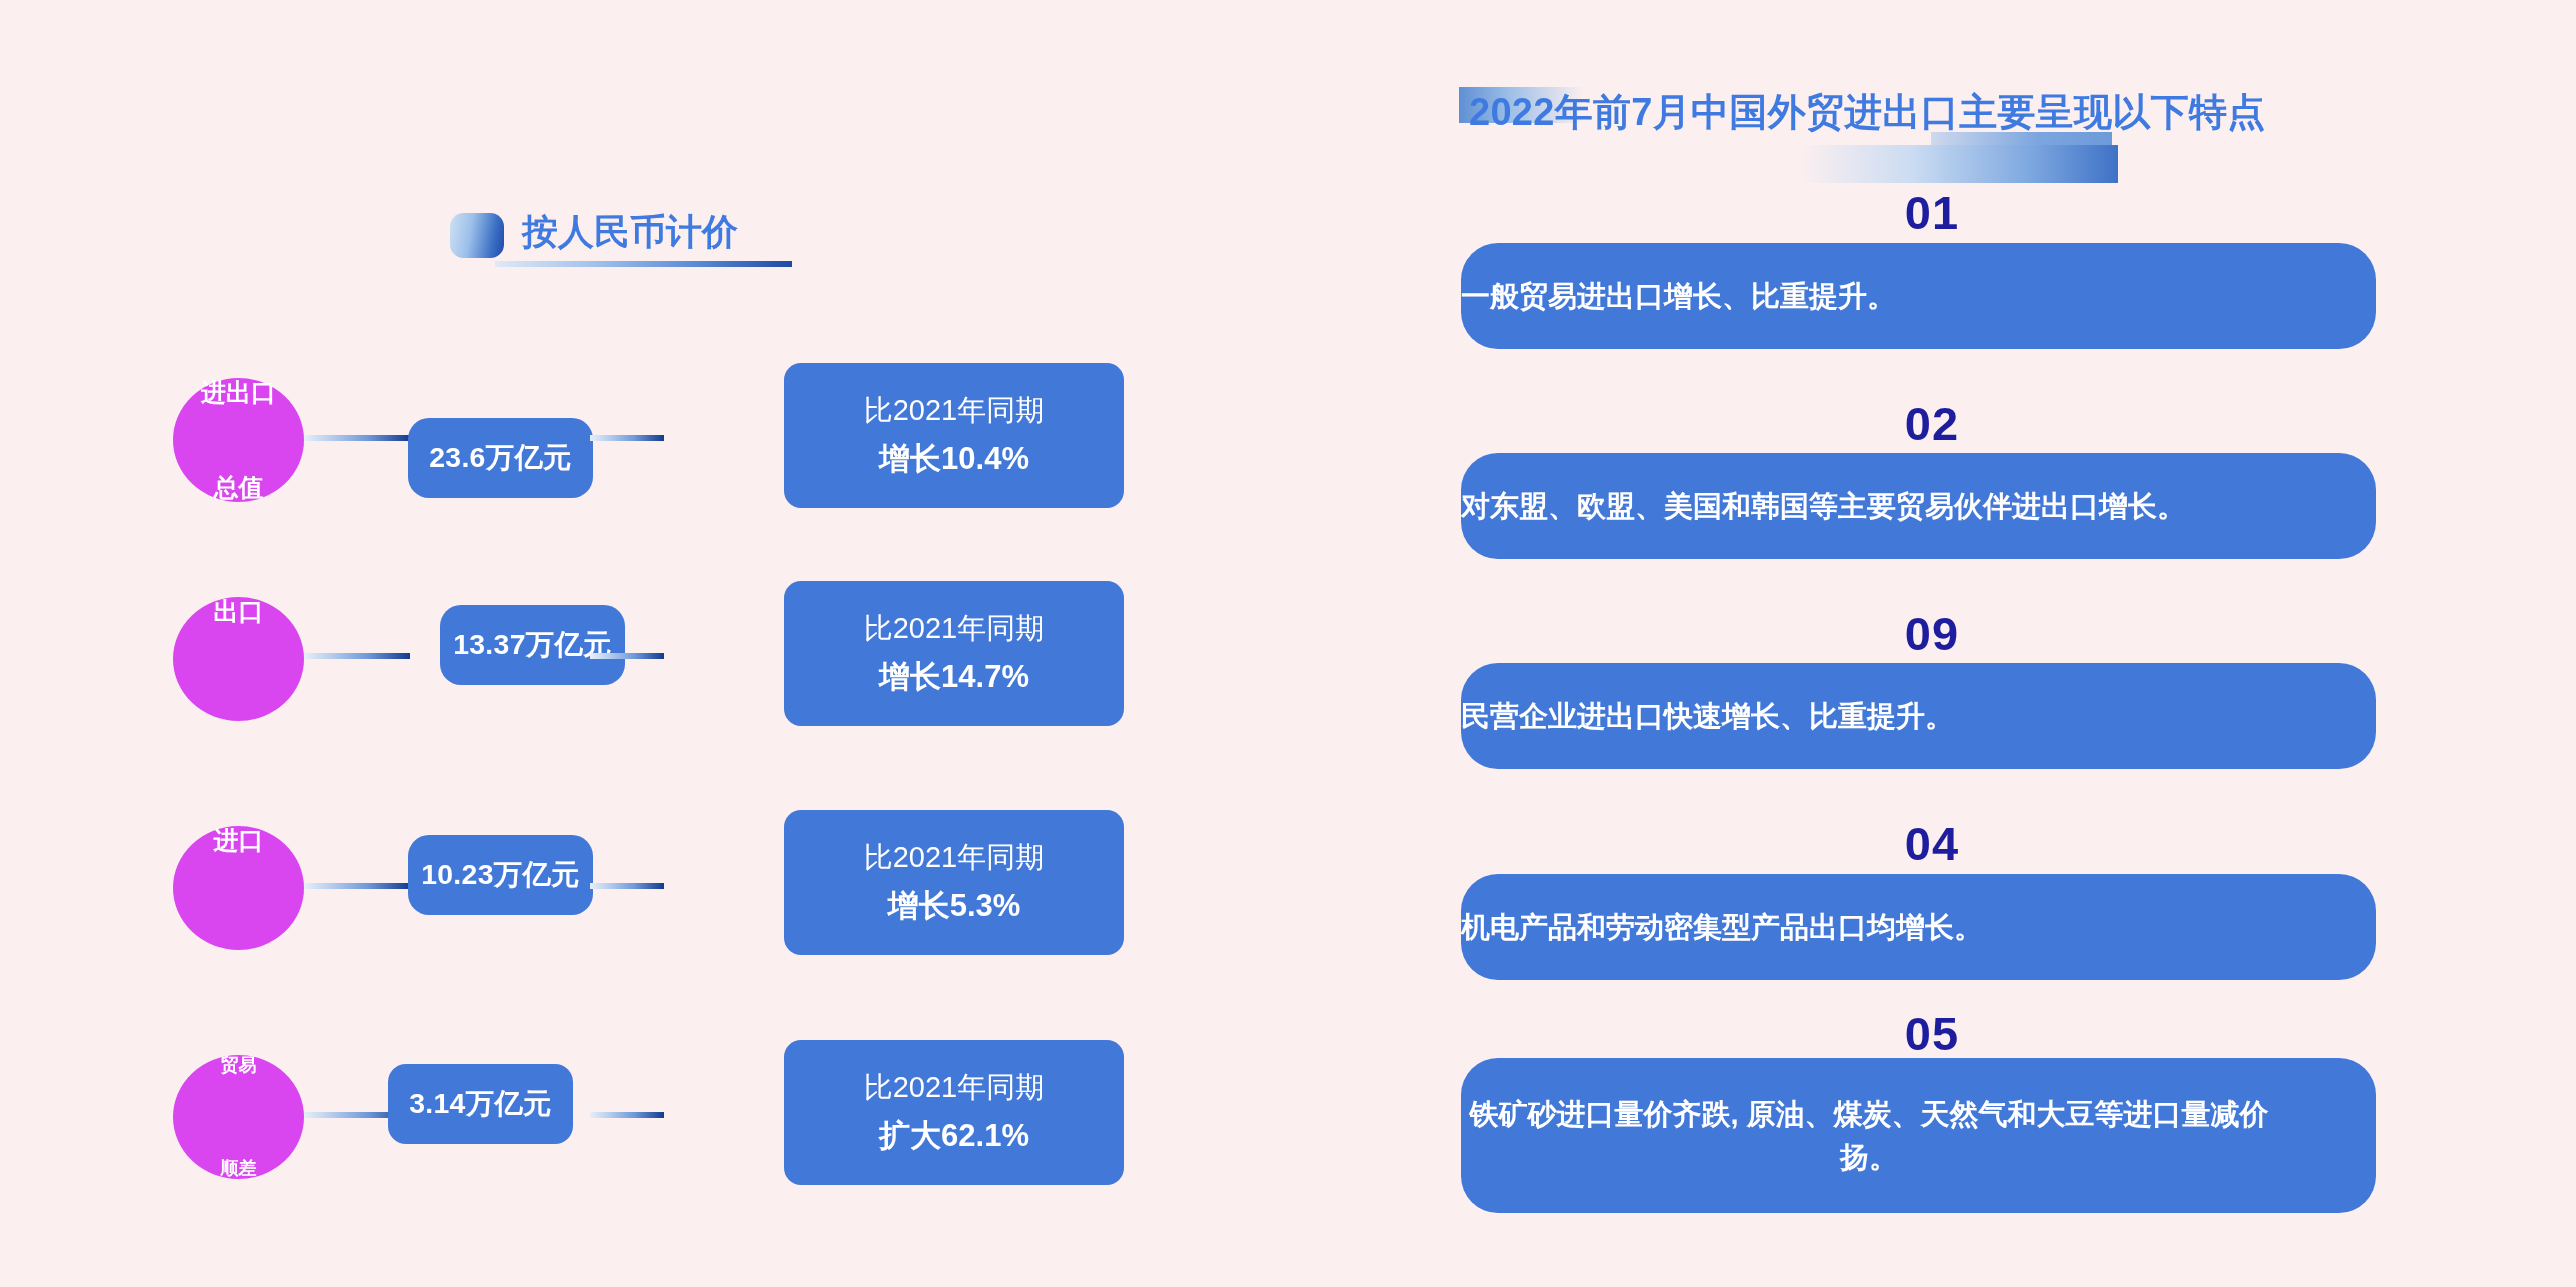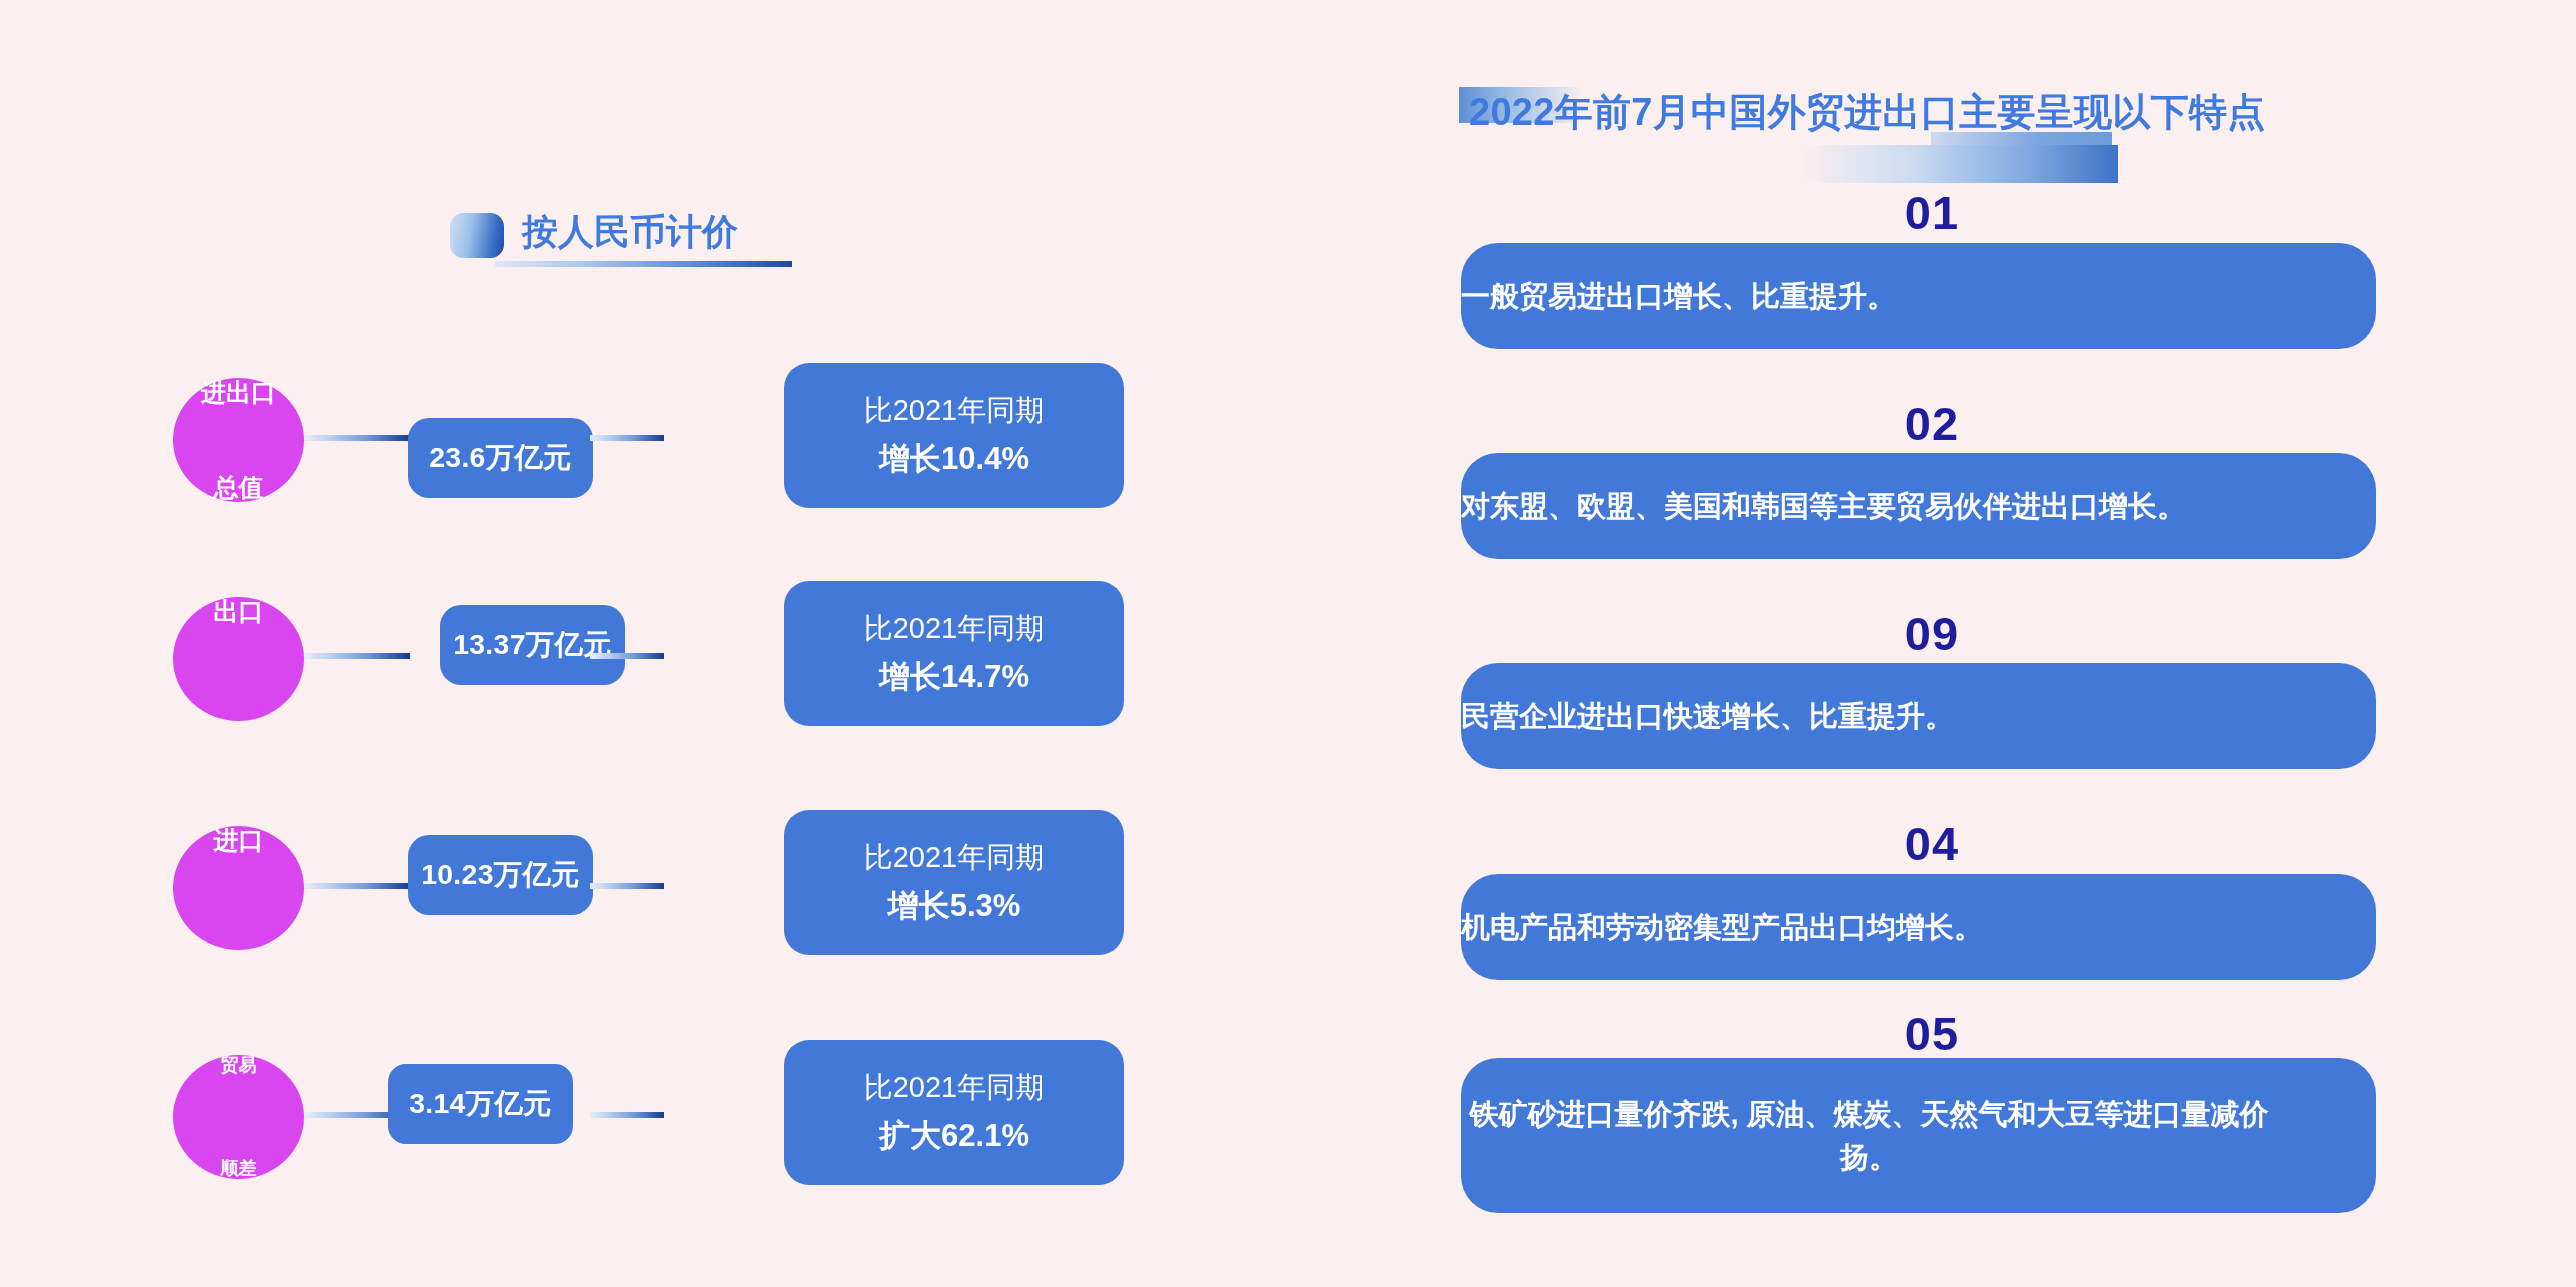--- a/index.html
+++ b/index.html
@@ -47,21 +47,21 @@
   .connector{
     position:absolute;height:5.6px;
     background:linear-gradient(90deg,#e7eef9 0%,#bed3ef 22%,#6f99d9 60%,#123a8e 100%);
   }
   .value-box{
     position:absolute;background:#4278d8;border-radius:21px;
     color:#ffffff;display:flex;align-items:center;justify-content:center;
     font-size:28.4px;font-weight:700;letter-spacing:0.3px;white-space:nowrap;
   }
   .outcome-box{
-    position:absolute;background:#4278d8;border-radius:25px;
+    position:absolute;background:#4278d8;border-radius:17px;
     color:#ffffff;display:flex;flex-direction:column;
     align-items:center;justify-content:center;
   }
   .outcome-line1{font-size:29px;font-weight:400;line-height:1.35;white-space:nowrap;}
   .outcome-line2{font-size:31px;font-weight:700;line-height:1.35;margin-top:8.7px;white-space:nowrap;}
 
   
   .right-panel{position:absolute;left:1288px;top:0;width:1288px;height:1288px;}
 
   .deco{position:absolute;}

